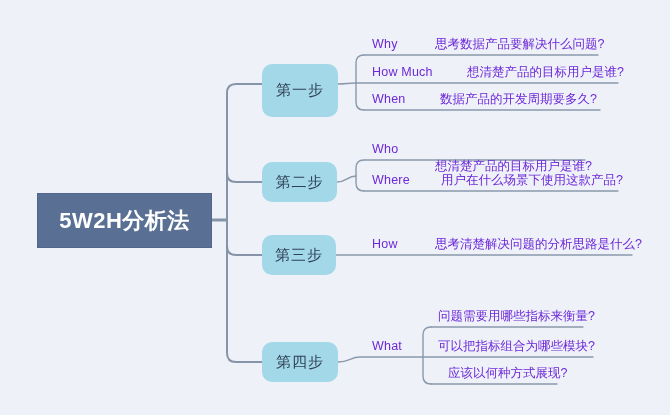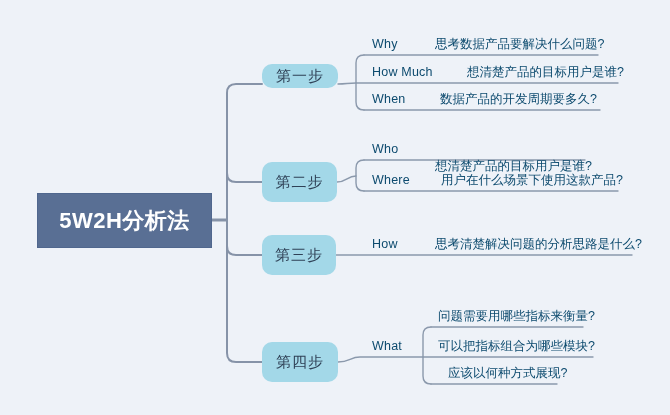--- a/index.html
+++ b/index.html
@@ -16,27 +16,27 @@
     background:#596f94;border:1px solid #50678e;border-radius:0;
     display:flex;align-items:center;justify-content:center;
     color:#ffffff;font-size:22px;font-weight:700;letter-spacing:.5px;
     box-sizing:border-box;
   }
   .step-node{
     position:absolute;background:#a3d8e8;border-radius:10px;
     display:flex;align-items:center;justify-content:center;
     color:#2f4156;font-size:15px;font-weight:500;letter-spacing:1px;
   }
-  .step1{left:262px;top:64px;width:76px;height:24px;}
+  .step1{left:262px;top:64px;width:76px;height:53px;}
   .step2{left:262px;top:162px;width:75px;height:40px;}
   .step3{left:262px;top:235px;width:74px;height:40px;}
   .step4{left:262px;top:342px;width:76px;height:40px;}
   .lbl,.q{
     position:absolute;font-size:12.5px;line-height:17px;
-    color:#0c4a6e;white-space:nowrap;
+    color:#6d28d9;white-space:nowrap;
   }
   .lbl{letter-spacing:.2px;}
 </style>
 </head>
 <body>
 
 <div class="stage">
 
   <svg class="connectors" width="670" height="415" viewBox="0 0 670 415">
 

